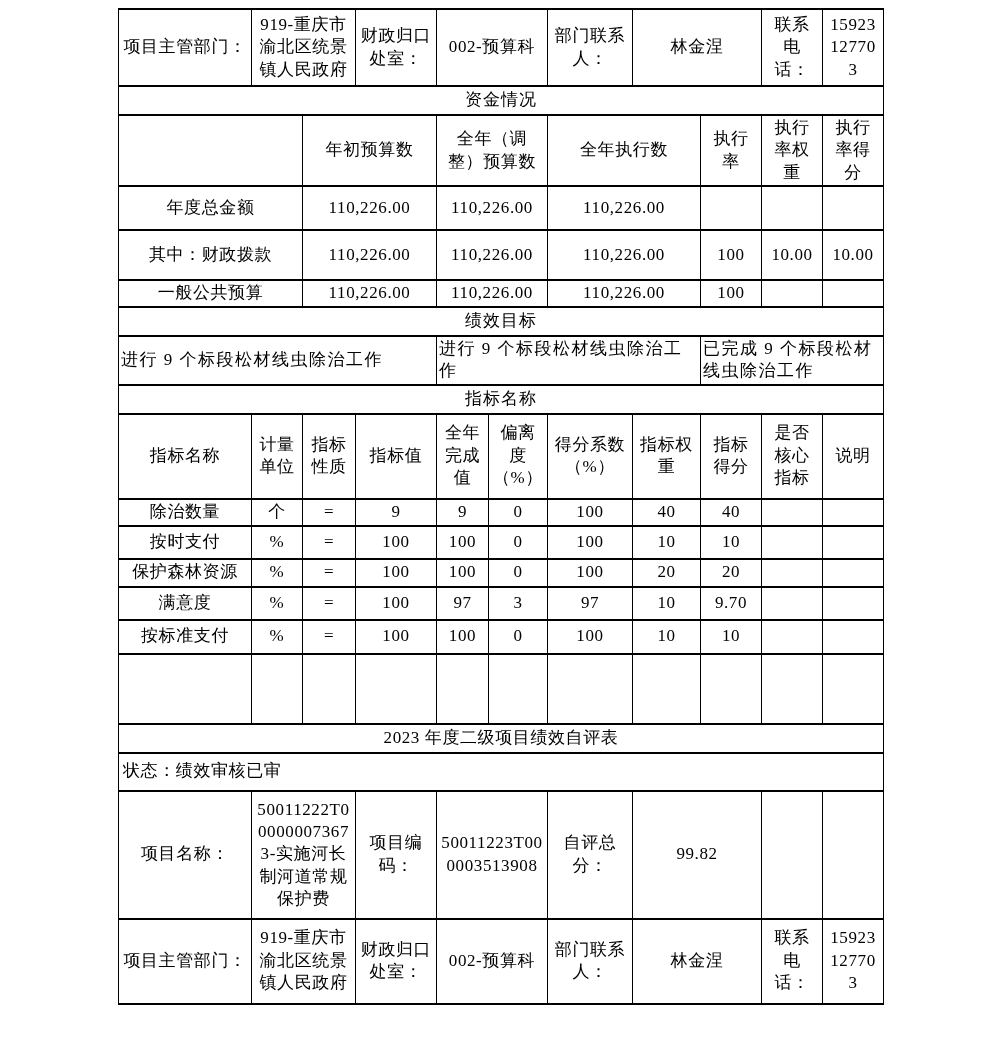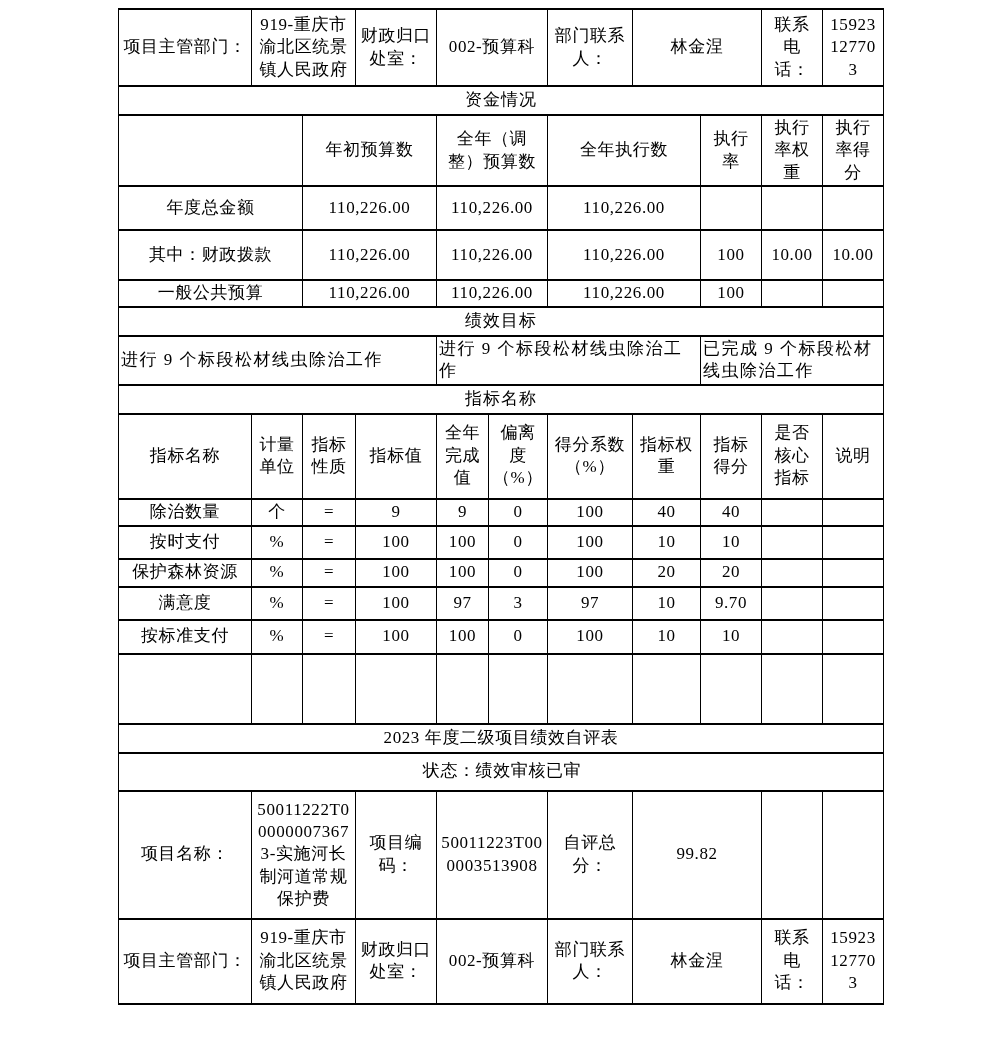--- a/index.html
+++ b/index.html
@@ -23,21 +23,21 @@
     border-bottom-width: 2px;
     padding: 1px 4px;
     text-align: center;
     vertical-align: middle;
     font-size: 17px;
     line-height: 1.32;
     letter-spacing: 0.6px;
     word-break: break-all;
     overflow: hidden;
   }
-  td.right { text-align: center; padding-right: 2px; }
+  td.right { text-align: left; padding-right: 2px; }
   td.goal-text { text-align: left; letter-spacing: 1.5px; padding: 1px 1px 1px 2px; }
   td.section { letter-spacing: 1px; }
 </style>
 </head>
 <body>
 
 <div class="page">
   <table class="report">
     <colgroup>
       <col style="width:133px">

